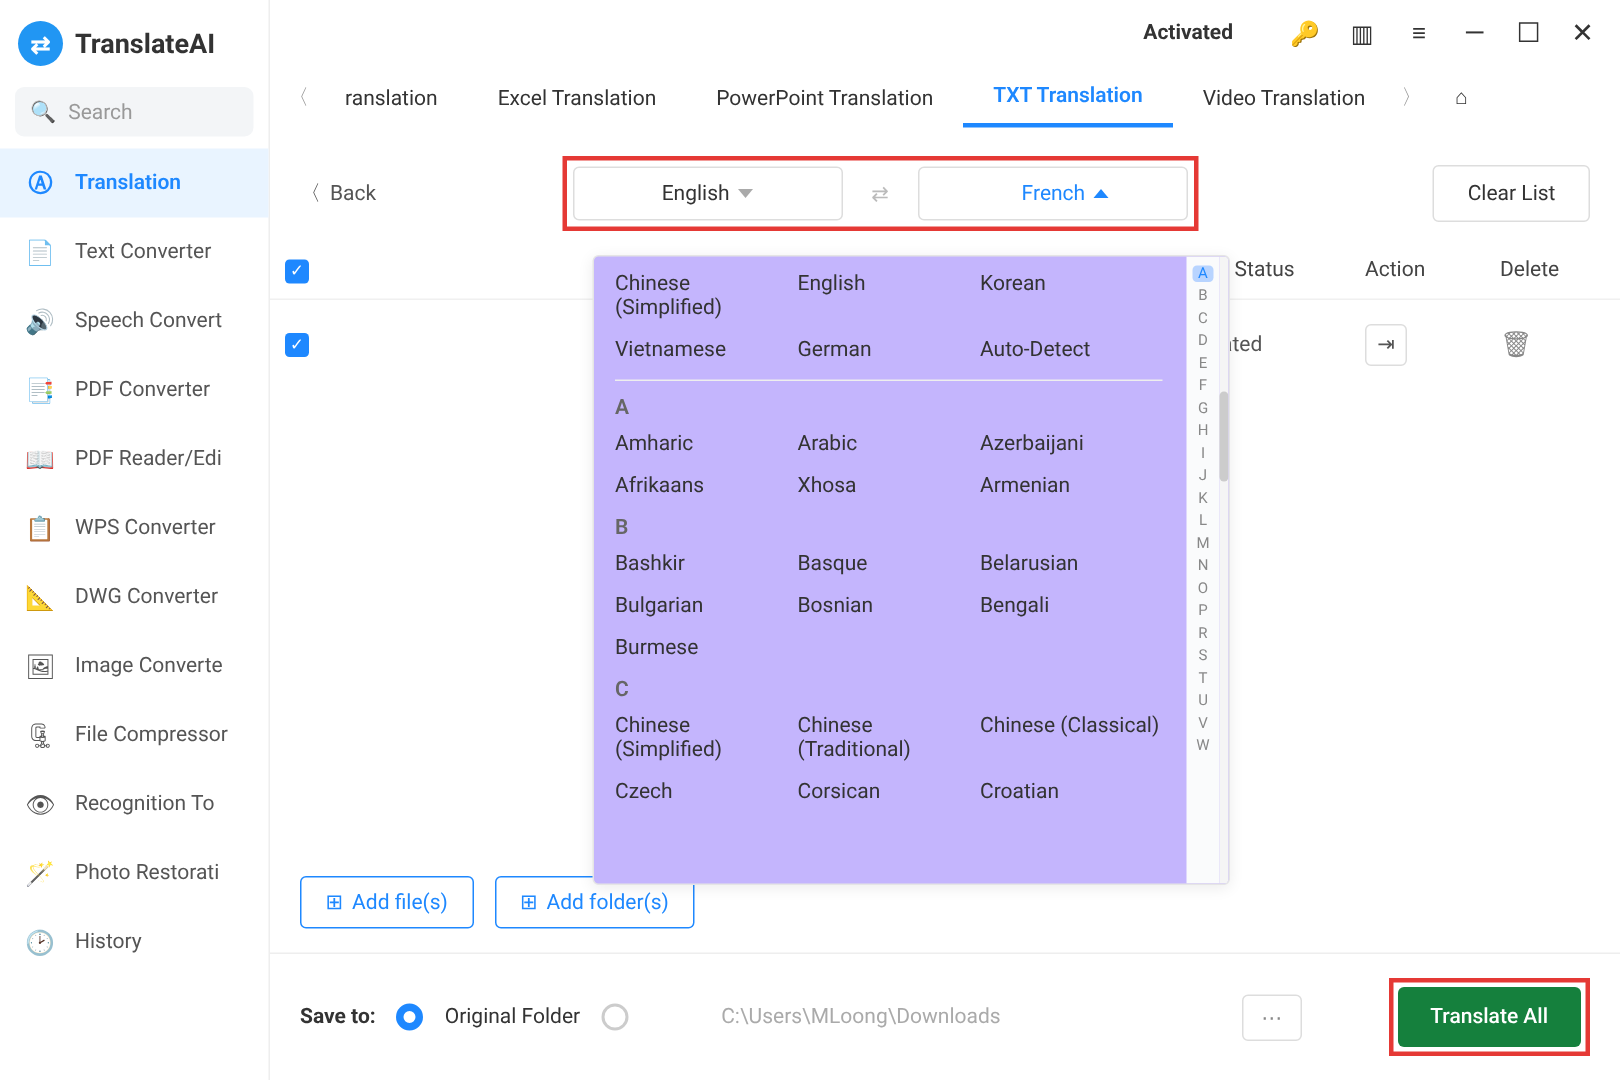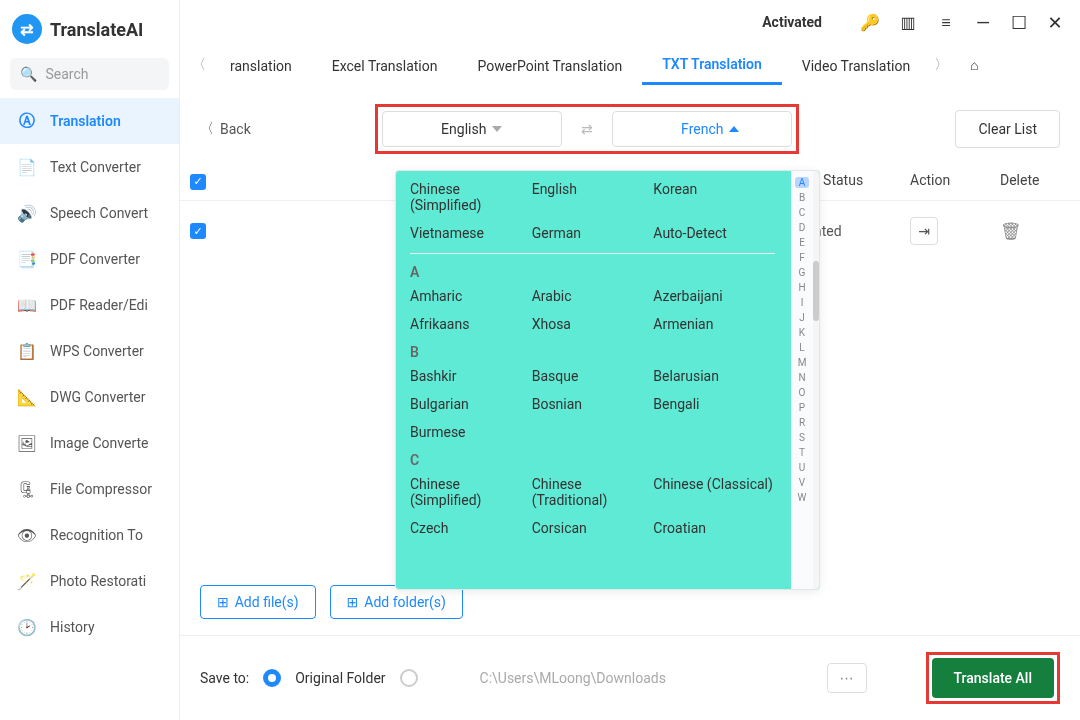--- a/index.html
+++ b/index.html
@@ -44,21 +44,21 @@
 .add-row { padding:16px 20px; display:flex; gap:14px; }
 .add-btn { border:1px solid #1e88ff; color:#1e88ff; border-radius:4px; padding:8px 16px; display:flex; align-items:center; gap:6px; cursor:pointer; }
 .footer { margin-top:auto; border-top:1px solid #eee; padding:16px 20px; display:flex; align-items:center; gap:14px; }
 .radio { width:18px; height:18px; border-radius:50%; border:5px solid #1e88ff; background:#fff; display:inline-block; }
 .radio.off { border:2px solid #ccc; }
 .path-box { flex:1; max-width:340px; border:1px solid transparent; color:#aaa; padding:4px 6px;margin-left:41px; }
 .dots-btn { border:1px solid #ddd; border-radius:4px; padding:6px 12px; cursor:pointer; color:#888; }
 .translate-all-wrap { margin-left:auto; border:3px solid #e53935; padding:3px; }
 .translate-all { background:#15803d; color:#fff; border-radius:4px; padding:12px 22px; cursor:pointer; font-weight:500; }
 
-.dropdown { position:absolute; top:170px; left:215px; width:425px; height:420px; background:#5eead4; border:1px solid #e5e5e5; border-radius:4px; box-shadow:0 2px 10px rgba(0,0,0,.08); display:flex; z-index:10; overflow:hidden; }
+.dropdown { position:absolute; top:170px; left:215px; width:425px; height:420px; background:#c4b5fd; border:1px solid #e5e5e5; border-radius:4px; box-shadow:0 2px 10px rgba(0,0,0,.08); display:flex; z-index:10; overflow:hidden; }
 .dd-body { flex:1; padding:10px 16px 10px 14px; overflow:hidden; }
 .dd-row { display:flex; margin-bottom:12px; }
 .dd-row span { flex:1; cursor:pointer; color:#333; font-size:14px; }
 .dd-sep { height:1px; background:#eee; margin:6px 0 10px; }
 .dd-letter { font-weight:600; color:#666; margin:6px 0 8px; }
 .dd-index { width:22px; padding:6px 0; background:#fafbfc; display:flex; flex-direction:column; align-items:center; font-size:10px; color:#888; gap:4px; position:relative; }
 .dd-index .hl { background:#b8d4ff; border-radius:3px; color:#1e88ff; width:14px; text-align:center; }
 .dd-scroll { width:6px; background:#f5f5f5; position:relative; }
 .dd-thumb { position:absolute; top:90px; left:0; width:6px; height:60px; background:#ccc; border-radius:3px; }
 .tri-down { display:inline-block; width:0; height:0; border-left:5px solid transparent; border-right:5px solid transparent; border-top:6px solid #aaa; }
@@ -194,21 +194,21 @@
           <span>⊞</span>
           <span>Add file(s)</span>
         </div>
       <div class="add-btn">
           <span>⊞</span>
           <span>Add folder(s)</span>
         </div>
     </div>
 
     <div class="footer">
-      <span style="font-weight:400">Save to:</span>
+      <span style="font-weight:700">Save to:</span>
       <span class="radio"></span>
       <span>Original Folder</span>
       <span class="radio off"></span>
       <span class="path-box">C:\Users\MLoong\Downloads</span>
       <span class="dots-btn">⋯</span>
       <div class="translate-all-wrap">
         <div class="translate-all">Translate All</div>
       </div>
     </div>
 

